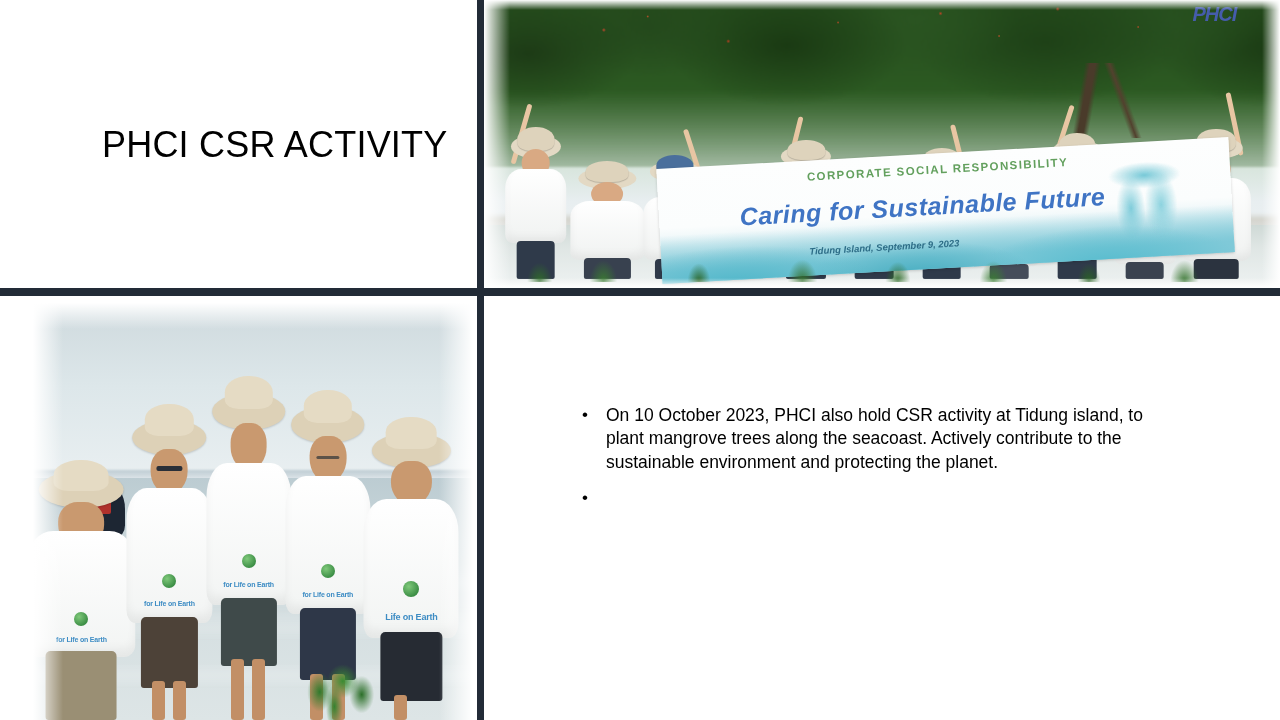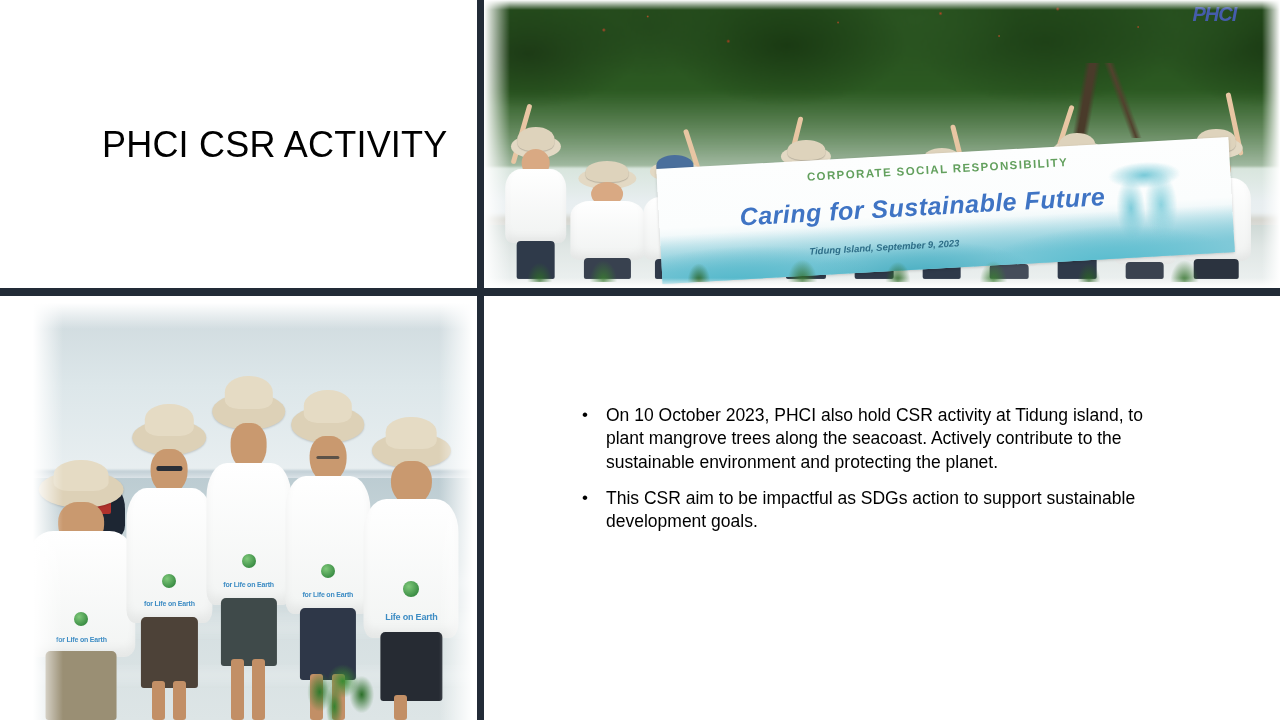--- a/index.html
+++ b/index.html
@@ -539,20 +539,19 @@
     </div>
   </div>
 
   <div class="body-block">
     <div class="bullet-row">
       <span class="bullet-dot">•</span>
       <span>On 10 October 2023, PHCI also hold CSR activity at Tidung island, to plant mangrove trees along the seacoast. Actively contribute to the sustainable environment and protecting the planet.</span>
     </div>
     <div class="bullet-row">
       <span class="bullet-dot">•</span>
-      <span>This CSR aim to be impactful as SDGs action to support sustainable development goals.</span>
     </div>
   </div>
 
   <div class="divider-v"></div>
   <div class="divider-h"></div>
 
 </div>
 
 </body></html>

